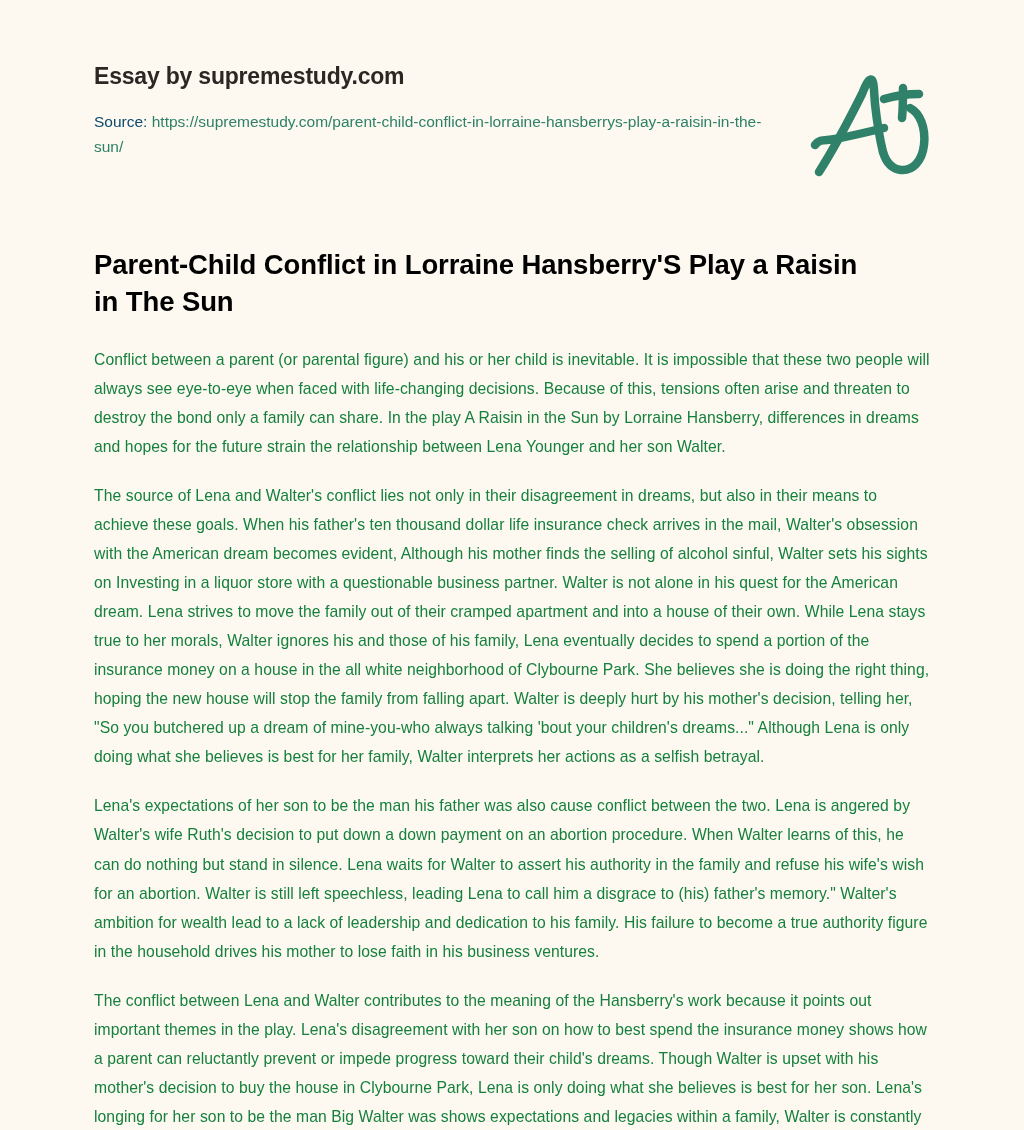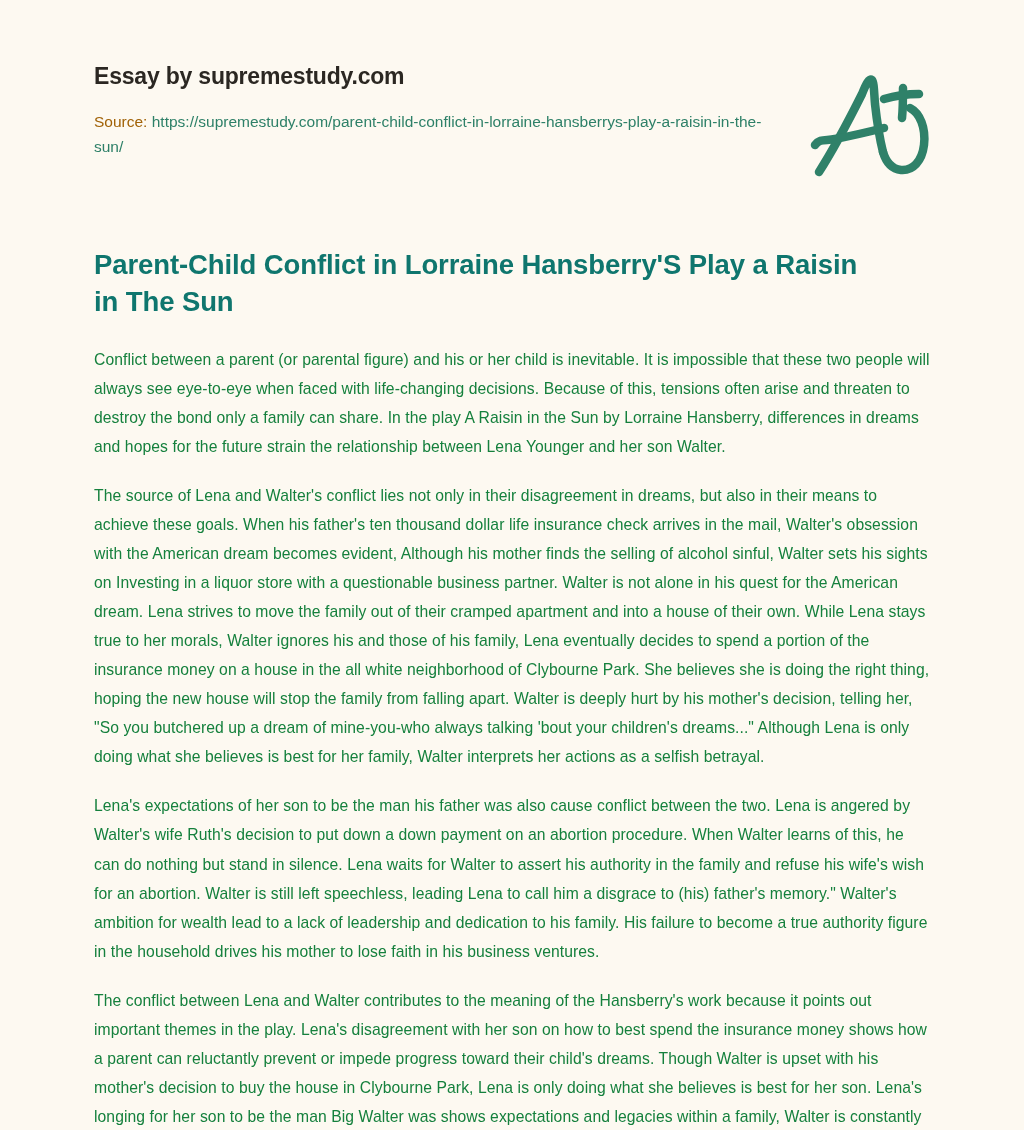--- a/index.html
+++ b/index.html
@@ -52,21 +52,21 @@
 
   .source-line {
     margin-top: 17px;
     font-size: 15.5px;
     line-height: 1.65;
     color: #8c8882;
     word-break: break-word;
   }
 
   .source-label {
-    color: #a16207;
+    color: #0c4a6e;
   }
 
   .source-url {
     color: #2e8068;
     text-decoration: none;
   }
 
   
   .logo {
     position: absolute;
@@ -81,21 +81,21 @@
   .article {
     position: absolute;
     left: 94px;
     top: 246px;
     width: 838px;
   }
 
   .article-title {
     font-size: 27.5px;
     font-weight: bold;
-    color: #0f766e;
+    color: #000000;
     line-height: 1.36;
     letter-spacing: -0.1px;
     margin: 0 0 24px 0;
     max-width: 790px;
   }
 
   .article-body p {
     font-size: 15.7px;
     line-height: 1.85;
     color: #15803d;

